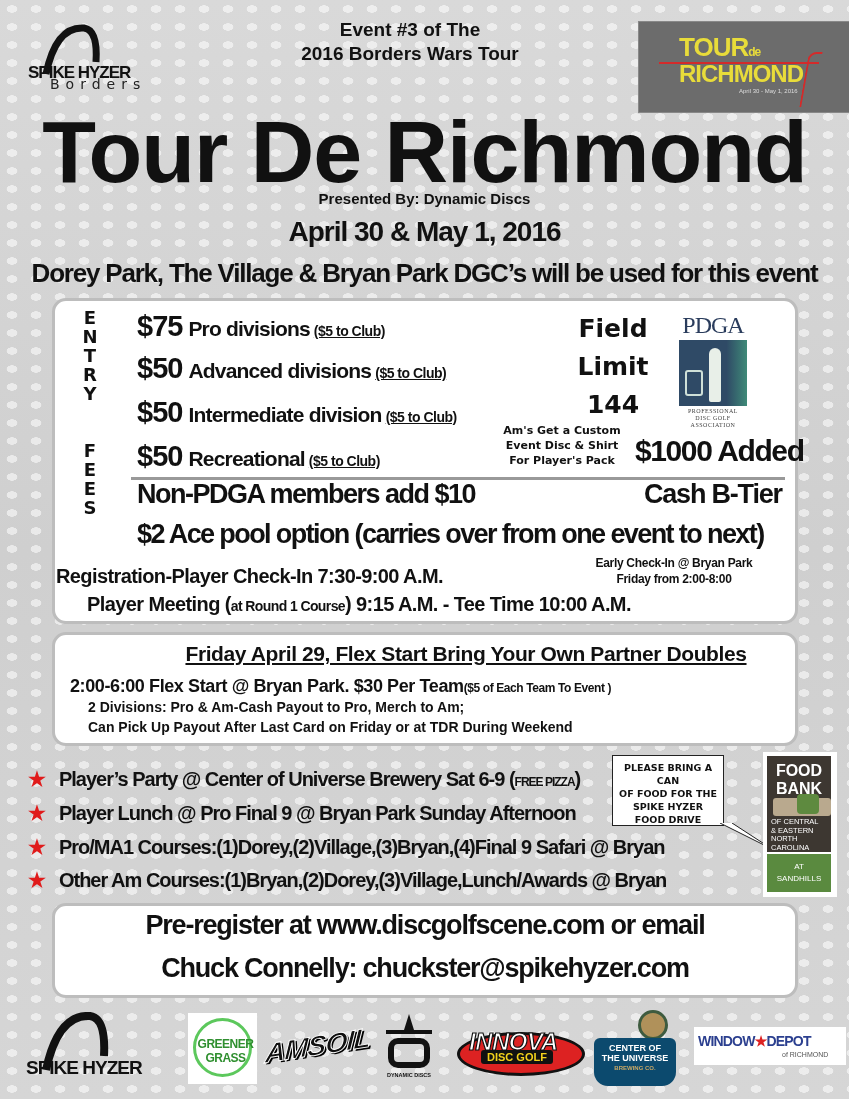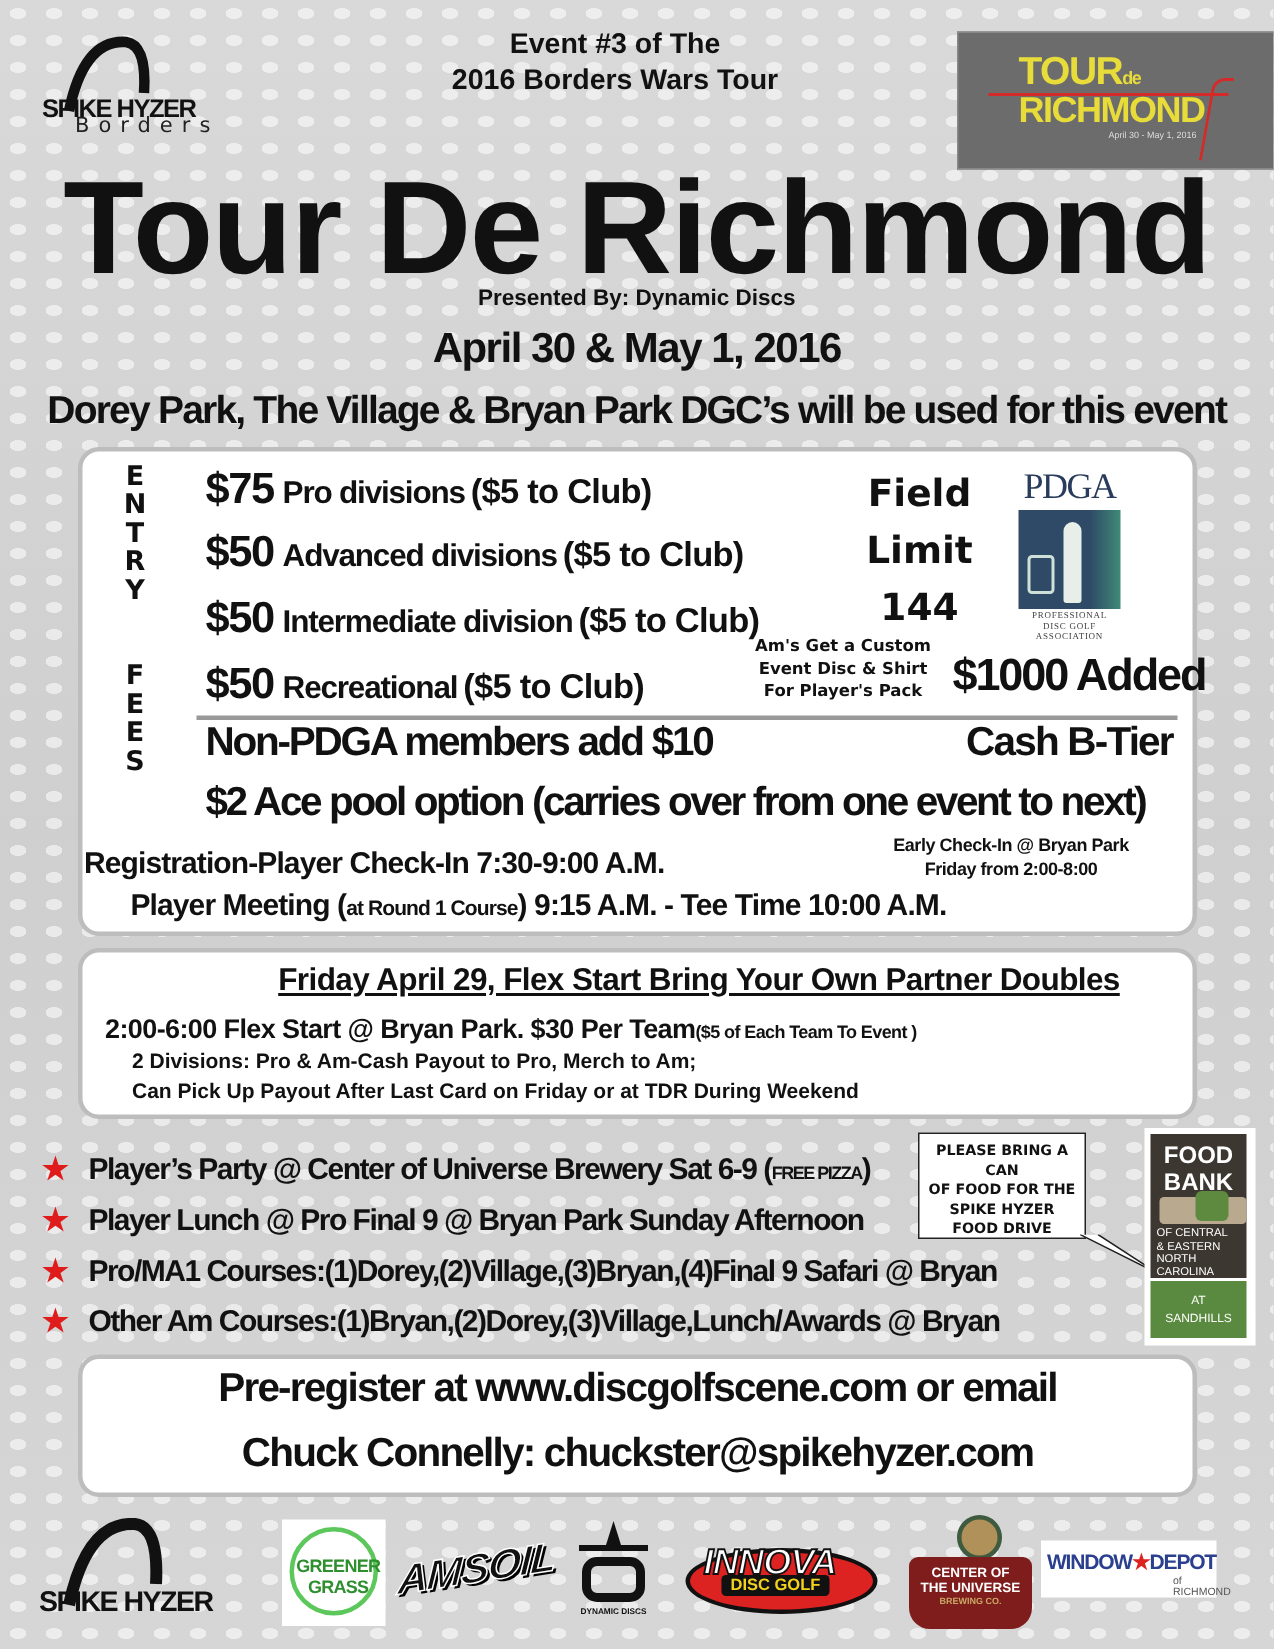--- a/index.html
+++ b/index.html
@@ -33,21 +33,21 @@
   #date { left: 0; top: 216px; width: 849px; text-align: center; font-size: 28px; font-weight: bold; letter-spacing: -1px; }
   #venues { left: 0; top: 258px; width: 849px; text-align: center; font-size: 26px; font-weight: bold; letter-spacing: -1.2px; }
 
   
   .panel { background: #fff; border-radius: 14px; border: 3px solid #bdbdbd; }
   #entry-panel { left: 52px; top: 298px; width: 746px; height: 326px; }
   #vertical-label { left: 80px; top: 308px; width: 20px; font-family: "DejaVu Sans", sans-serif; font-weight: bold; font-size: 18px; line-height: 19px; text-align: center; }
   .fee-row { position: absolute; left: 137px; font-weight: bold; white-space: nowrap; }
   .fee-row .amt { font-size: 29px; letter-spacing: -1px; }
   .fee-row .desc { font-size: 21px; letter-spacing: -0.8px; margin-left: 6px; }
-  .fee-row .club { font-size: 23px; letter-spacing: -0.5px; margin-left: 4px; }
+  .fee-row .club { font-size: 14px; letter-spacing: -0.5px; margin-left: 4px; text-decoration: underline; }
   #divider { left: 131px; top: 477px; width: 654px; height: 3px; background: #999; }
   #nonpdga { left: 137px; top: 479px; font-size: 27px; font-weight: bold; letter-spacing: -1.5px; }
   #cashb { left: 644px; top: 479px; font-size: 27px; font-weight: bold; letter-spacing: -1.2px; }
   #acepool { left: 137px; top: 519px; font-size: 27px; font-weight: bold; letter-spacing: -1.6px; }
   #field-limit { left: 566px; top: 310px; width: 94px; text-align: center; font-family: "DejaVu Sans", sans-serif; font-weight: bold; font-size: 25px; line-height: 38px; }
   #pdga-logo { left: 677px; top: 312px; width: 72px; height: 120px; }
   #pdga-logo .txt { font-family: "Liberation Serif", serif; font-size: 24px; color: #2a3c5c; text-align: center; line-height: 26px; letter-spacing: -1px; }
   #pdga-logo .box { margin: 2px auto 0; width: 68px; height: 66px; background: linear-gradient(90deg, #2f4a66 0%, #2f4a66 70%, #3f8a78 100%); position: relative; }
   #pdga-logo .box .fig { position: absolute; left: 30px; top: 8px; width: 12px; height: 54px; background: #e8efe8; border-radius: 6px 6px 2px 2px; }
   #pdga-logo .box .basket { position: absolute; left: 6px; top: 30px; width: 18px; height: 26px; border: 2px solid #cfe0d8; border-radius: 3px; }
@@ -95,23 +95,23 @@
   #sp-dd .crown { position: absolute; left: 6px; top: 2px; width: 46px; height: 20px; border-bottom: 4px solid #111; }
   #sp-dd .crown::before { content: ""; position: absolute; left: 18px; top: 0; width: 10px; height: 16px; background: #111; clip-path: polygon(50% 0, 100% 100%, 0 100%); }
   #sp-dd .dd { position: absolute; left: 8px; top: 26px; width: 42px; height: 30px; border: 6px solid #111; border-radius: 10px; }
   #sp-dd .lbl { position: absolute; left: 0; top: 60px; width: 58px; text-align: center; font-size: 5.5px; font-weight: bold; }
   #sp-innova { left: 455px; top: 1022px; width: 135px; height: 60px; }
   #sp-innova .ell { position: absolute; left: 2px; top: 10px; width: 128px; height: 44px; border-radius: 50%; background: #d22; border: 3px solid #111; }
   #sp-innova .t { position: absolute; left: 14px; top: 6px; font-size: 24px; font-weight: bold; font-style: italic; color: #fff; -webkit-text-stroke: 1.2px #111; letter-spacing: -0.5px; }
   #sp-innova .s { position: absolute; left: 26px; top: 28px; background: #111; color: #f3d21b; font-size: 11px; font-weight: bold; padding: 1px 6px; border-radius: 3px; }
   #sp-cotu { left: 592px; top: 1008px; width: 92px; height: 82px; }
   #sp-cotu .planet { position: absolute; left: 46px; top: 2px; width: 30px; height: 30px; border-radius: 50%; background: #b0915a; border: 3px solid #3e5b3f; }
-  #sp-cotu .body { position: absolute; left: 14px; top: 30px; width: 82px; height: 48px; background: #7f1d1d; border-radius: 6px 6px 14px 14px; color: #fff; text-align: center; font-size: 9px; font-weight: bold; line-height: 10px; padding-top: 5px; }
+  #sp-cotu .body { position: absolute; left: 2px; top: 30px; width: 82px; height: 48px; background: #0c4a6e; border-radius: 6px 6px 14px 14px; color: #fff; text-align: center; font-size: 9px; font-weight: bold; line-height: 10px; padding-top: 5px; }
   #sp-cotu .body .b { color: #c9a865; font-size: 6px; }
-  #sp-window { left: 694px; top: 1027px; width: 117px; height: 38px; background: #fff; }
+  #sp-window { left: 694px; top: 1027px; width: 152px; height: 38px; background: #fff; }
   #sp-window .t { position: absolute; left: 4px; top: 6px; font-size: 14px; font-weight: bold; color: #2b3f8f; letter-spacing: -0.8px; white-space: nowrap; }
   #sp-window .t .star { color: #d22; }
   #sp-window .s { position: absolute; left: 88px; top: 24px; font-size: 7px; color: #555; }
 </style>
 </head>
 <body>
 
 <div id="spike-logo-top" class="abs">
   <svg width="140" height="60" viewBox="0 0 140 60">
     <path d="M20 52 Q30 4 58 6 Q72 8 70 40" fill="none" stroke="#111" stroke-width="7"></path>

